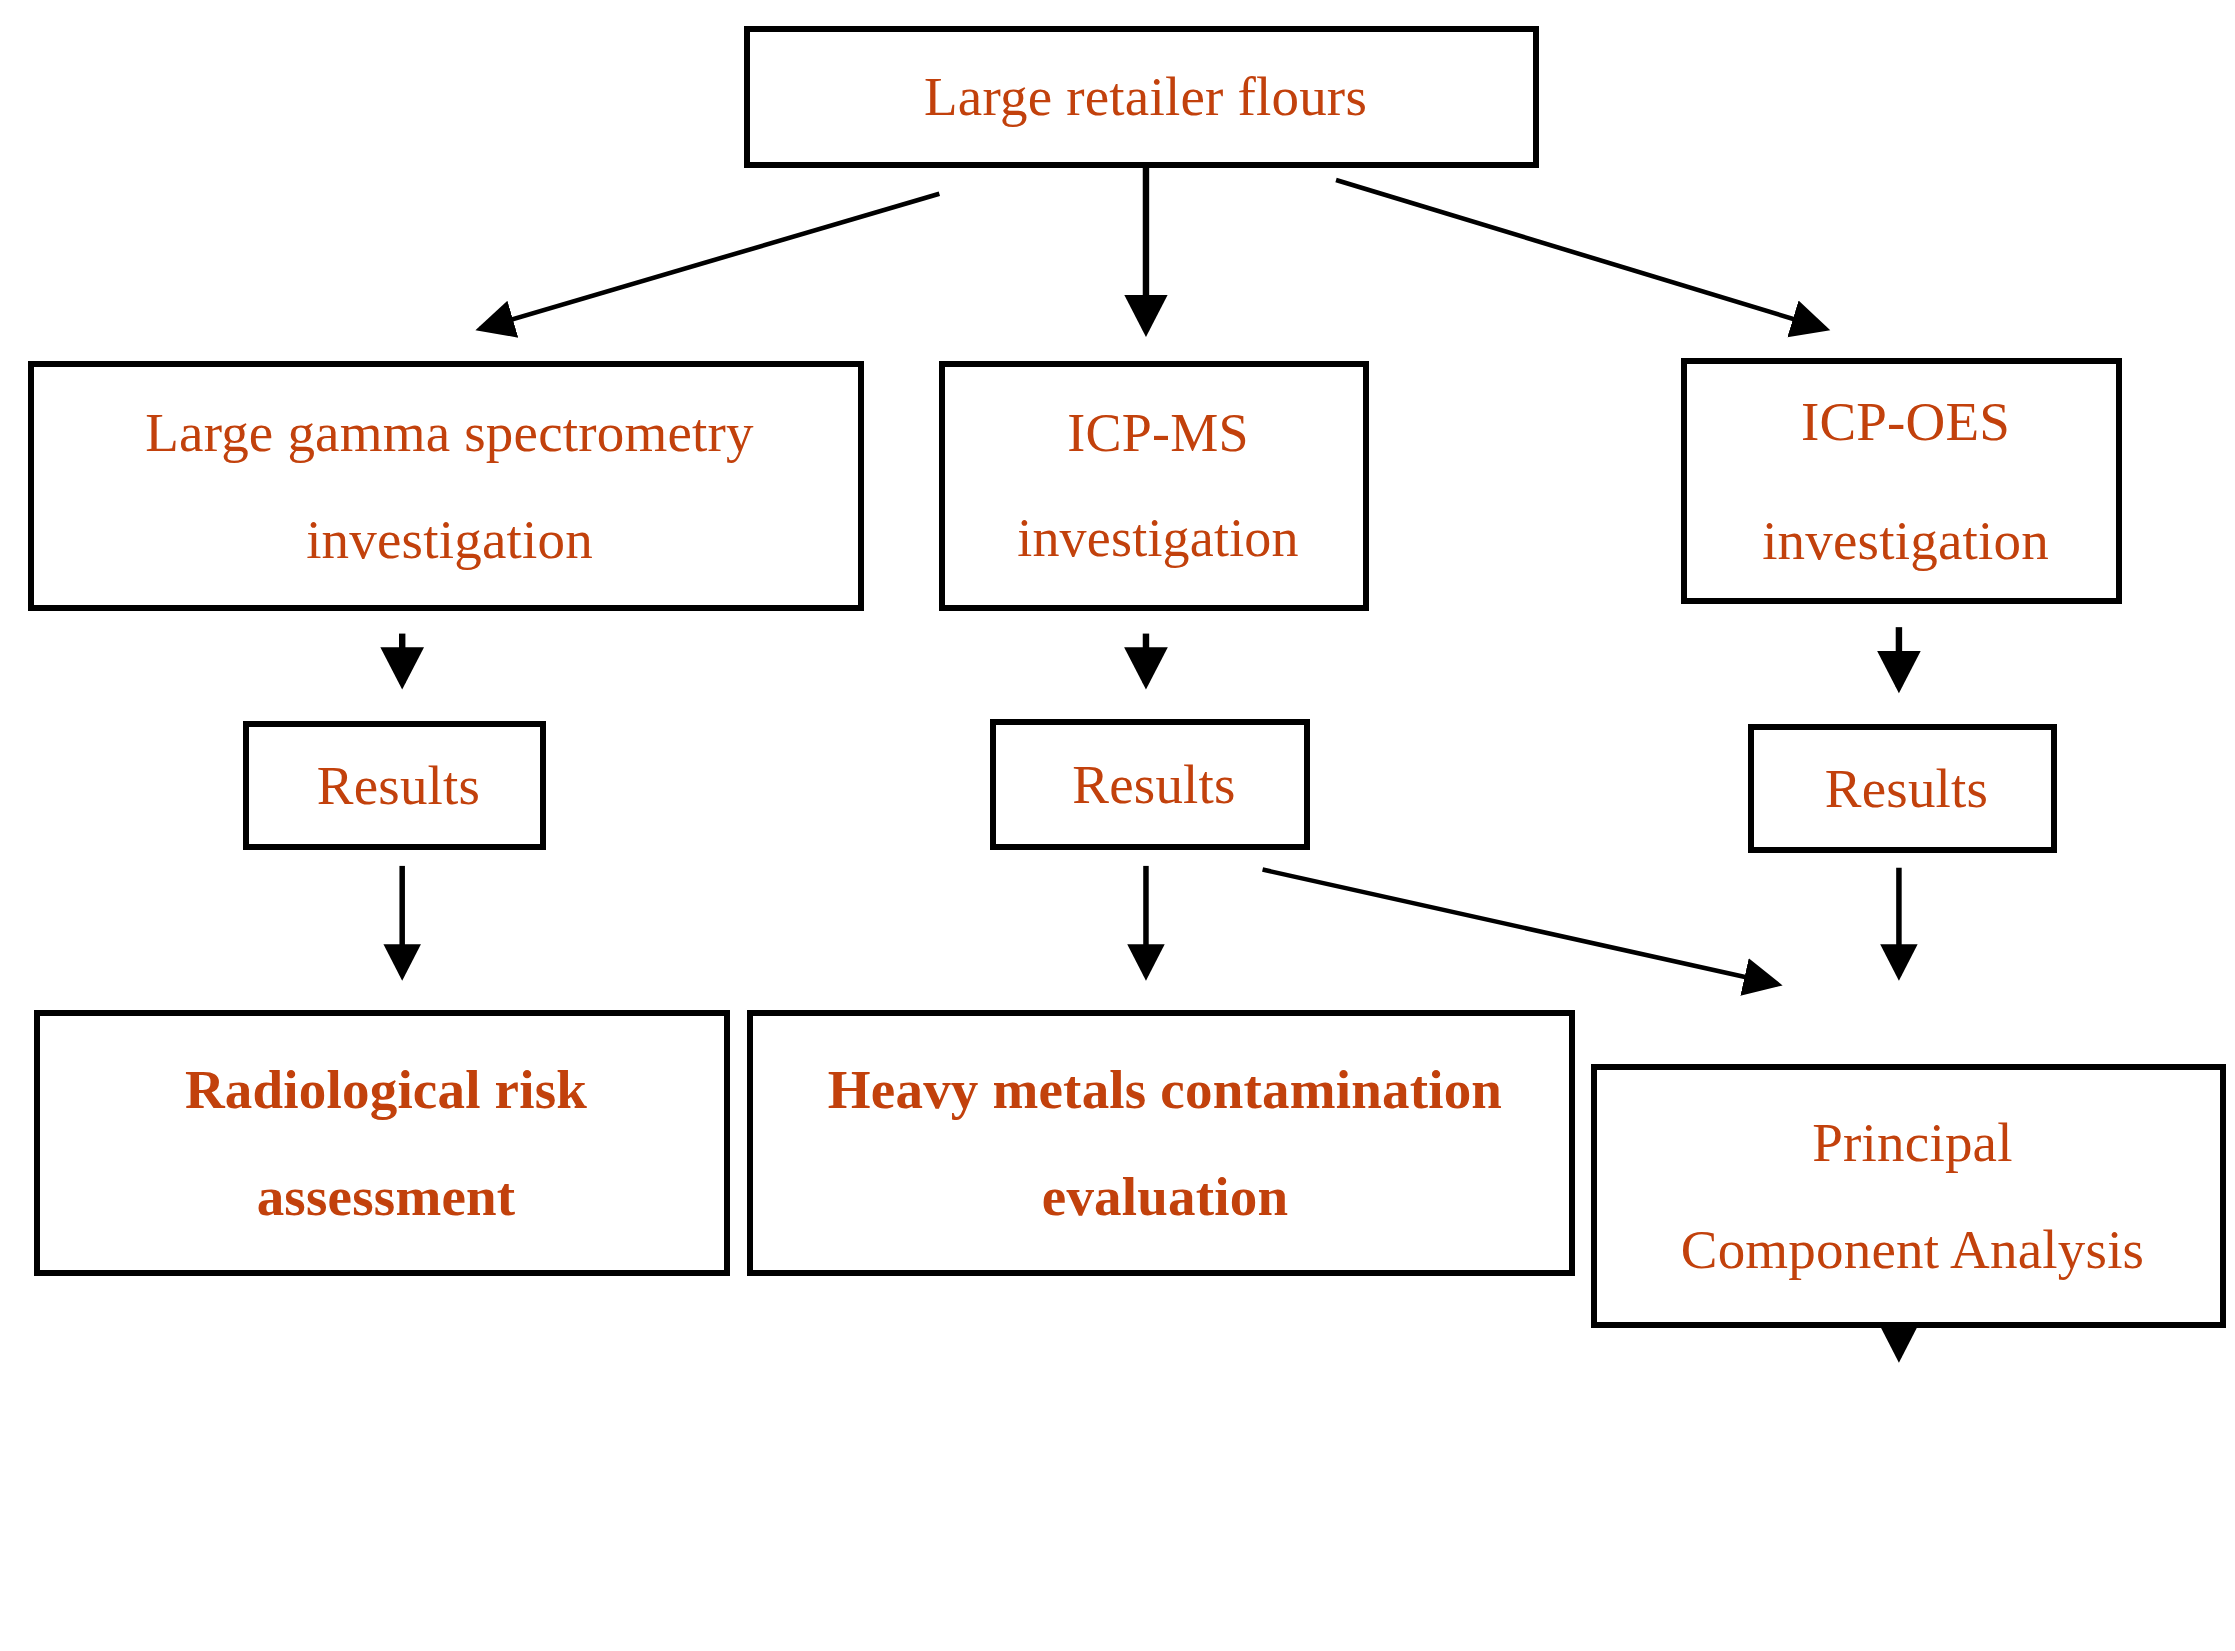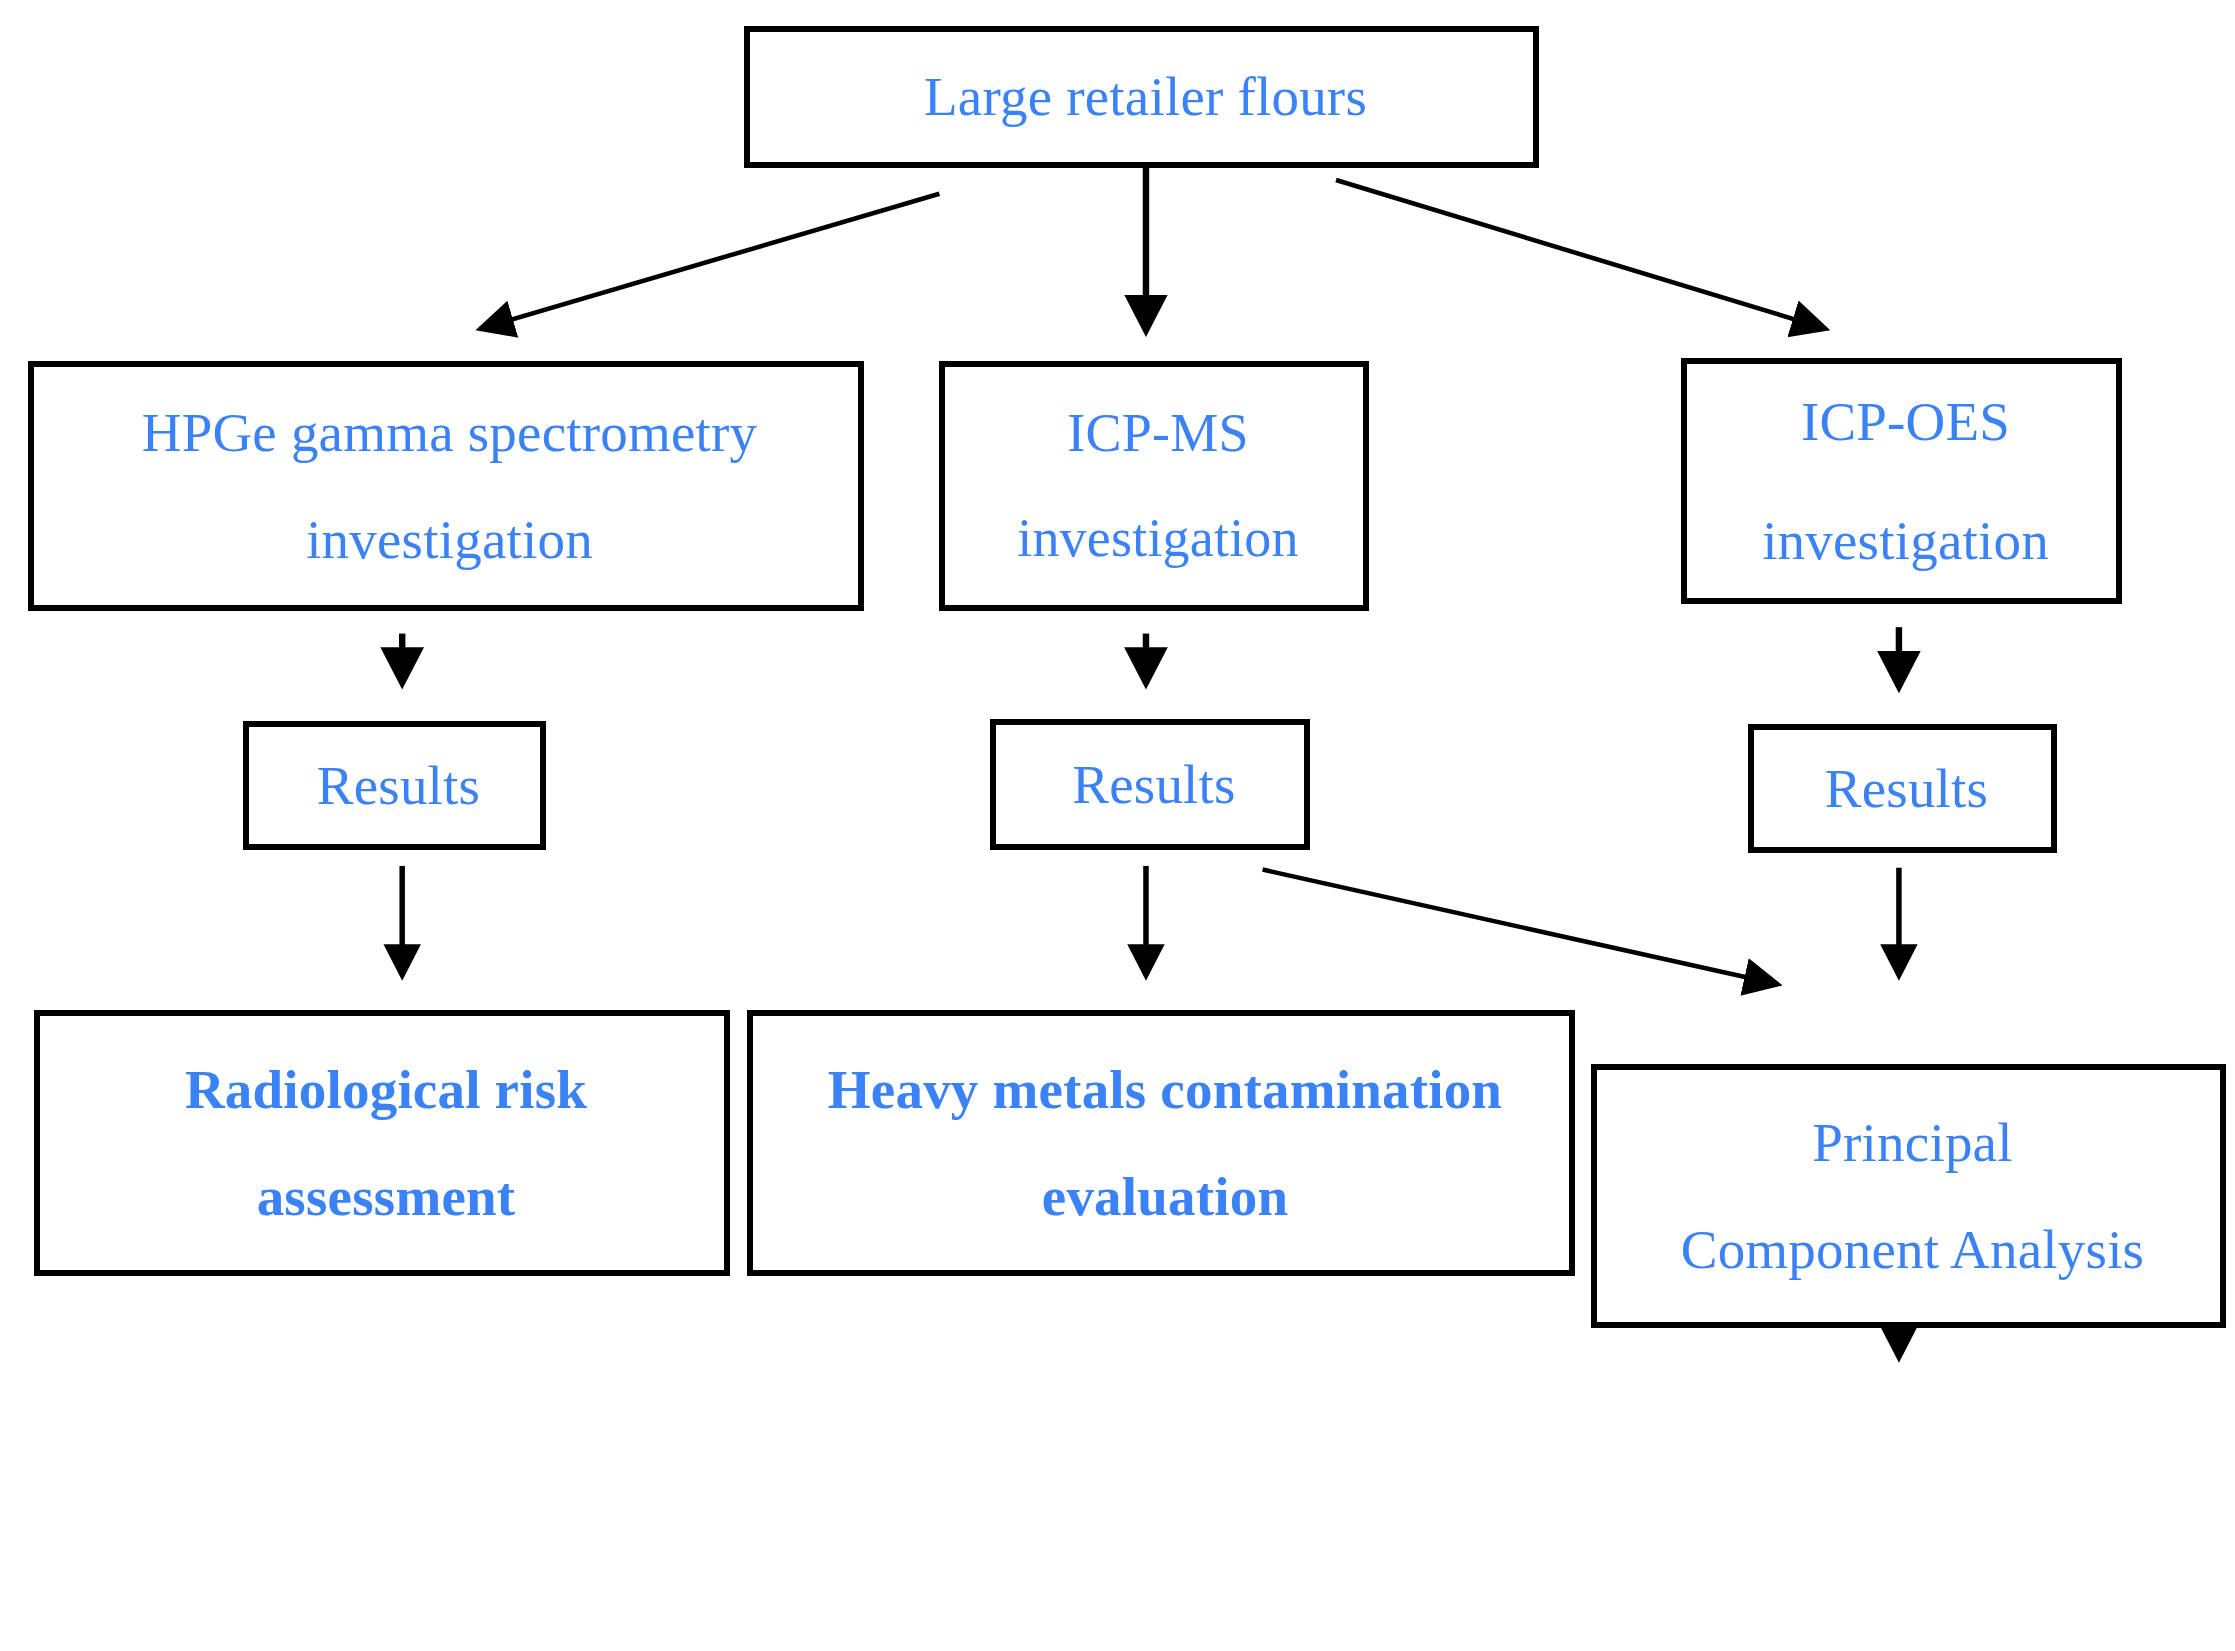--- a/index.html
+++ b/index.html
@@ -17,21 +17,21 @@
   }
   .node {
     position: absolute;
     box-sizing: border-box;
     background: #ffffff;
     border: 6.4px solid #000000;
     display: flex;
     flex-direction: column;
     align-items: center;
     justify-content: center;
-    color: #3b82f6;
+    color: #c2410c;
     text-align: center;
     line-height: 1.95;
     letter-spacing: 0.2px;
     padding-left: 8px;
   }
   .node .ln { display: block; white-space: nowrap; }
   .bold { font-weight: bold; }
   svg.wires {
     position: absolute;
     left: 0;
@@ -112,21 +112,21 @@
     <g>
       <line x1="2068" y1="1392" x2="2068" y2="1478" stroke="#000000" stroke-width="6" marker-end="url(#ahfat)"></line>
     </g>
   </svg>
 
   <div class="node" id="n-source">
     <span class="ln">Large retailer flours</span>
   </div>
 
   <div class="node" id="n-hpge">
-    <span class="ln">HPGe gamma spectrometry</span>
+    <span class="ln">Large gamma spectrometry</span>
     <span class="ln">investigation</span>
   </div>
 
   <div class="node" id="n-icpms">
     <span class="ln">ICP-MS</span>
     <span class="ln">investigation</span>
   </div>
 
   <div class="node" id="n-icpoes">
     <span class="ln">ICP-OES</span>

